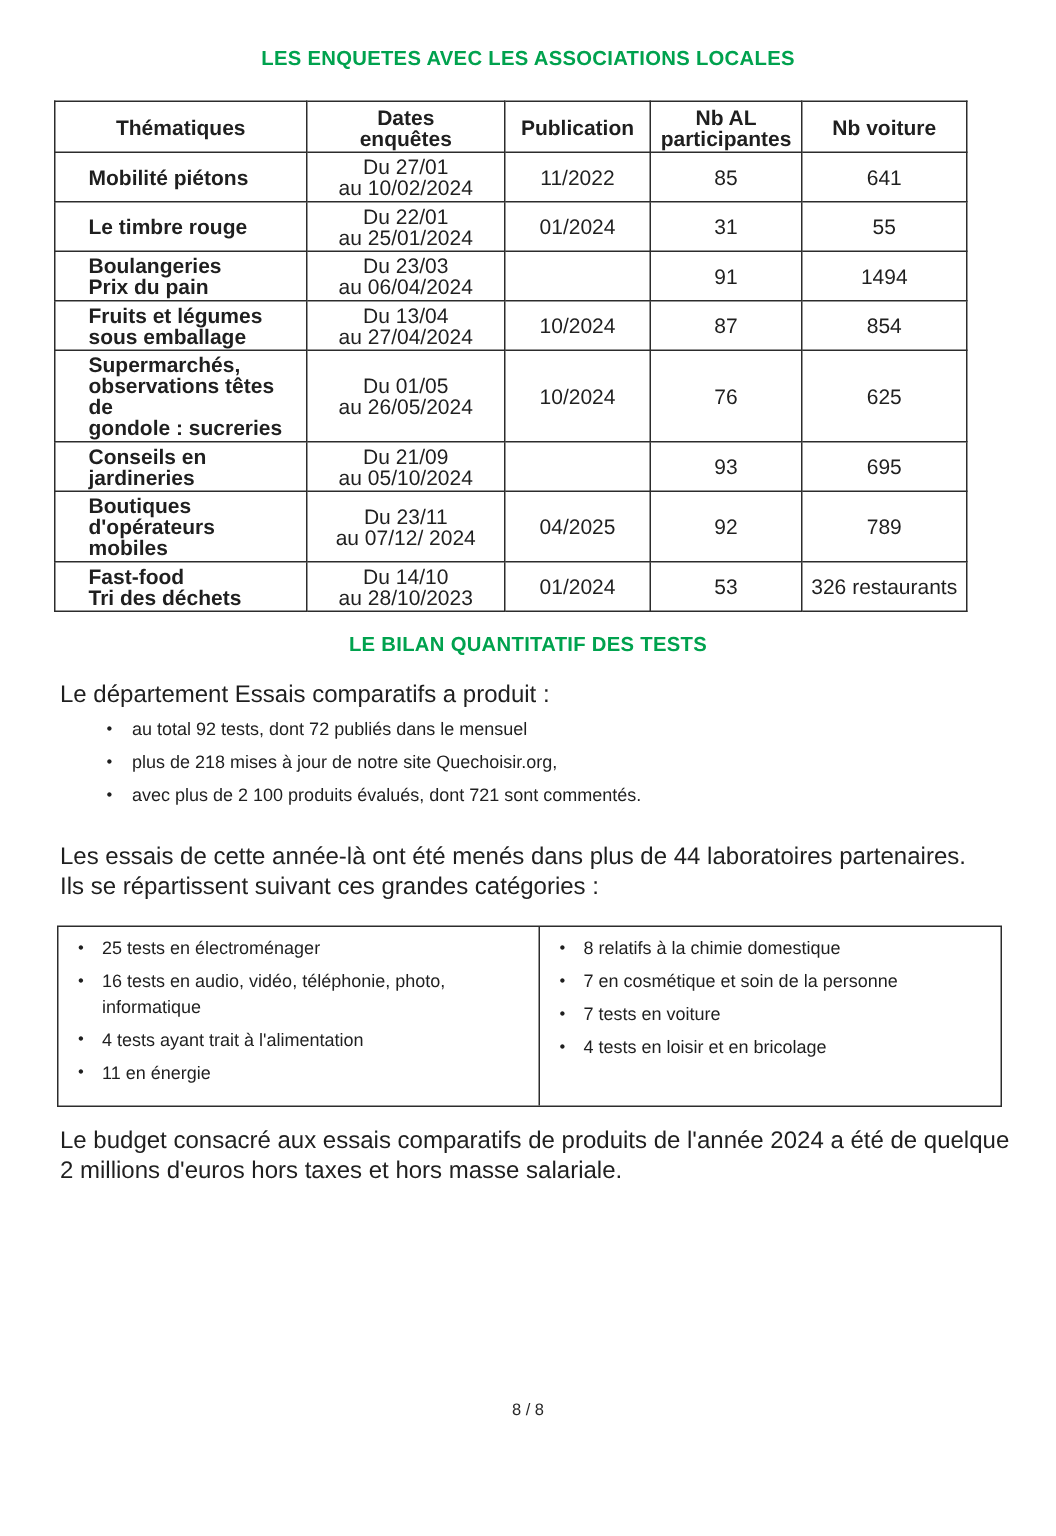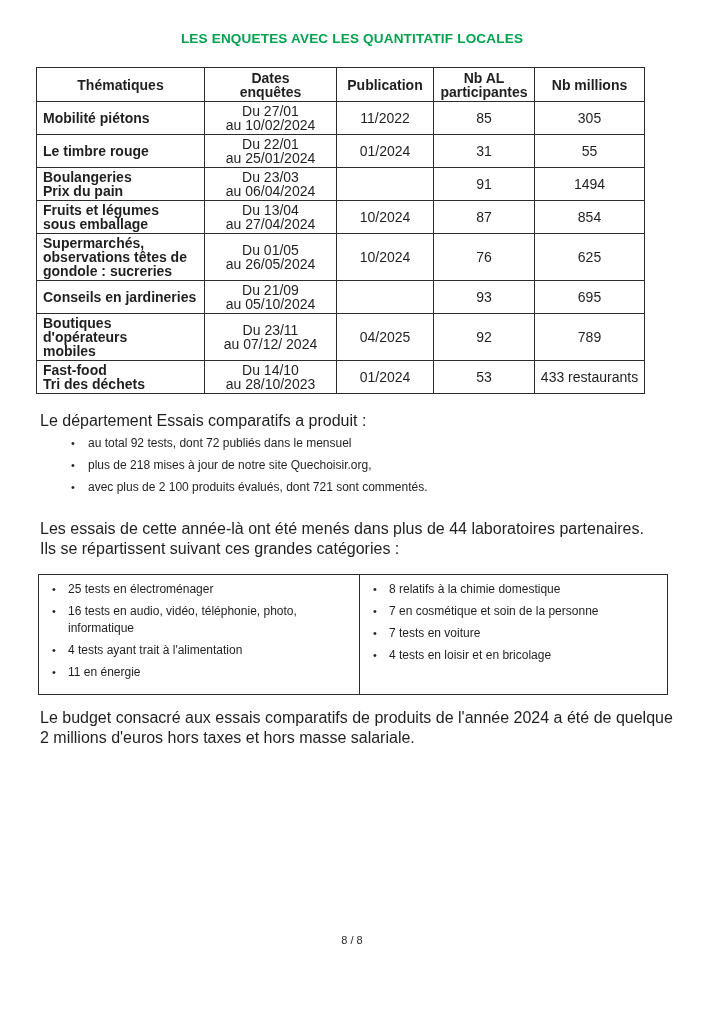--- a/index.html
+++ b/index.html
@@ -40,21 +40,21 @@
   }
   table.surveys th {
     font-weight: bold;
     text-align: center;
     height: 29px;
   }
   table.surveys td { height: 27px; text-align: center; }
   table.surveys td.theme {
     font-weight: bold;
     text-align: left;
-    padding-left: 6px;
+    padding-left: 22px;
   }
 
   
   .body-text { font-size: 16px; line-height: 20px; margin: 0 0 0 40px; }
   #tests-intro { margin-top: 17px; }
   ul.bullets { list-style: none; margin: 0; padding: 0; }
   ul.main-bullets { margin: 3px 0 0 71px; }
   ul.main-bullets li { font-size: 12px; line-height: 19px; margin-bottom: 3px; display: flex; }
   .dot { display: inline-block; width: 17px; flex: 0 0 17px; font-size: 11px; }
   #labs-paragraph { margin-top: 22px; }
@@ -83,49 +83,49 @@
     text-align: center;
     font-size: 11px;
     color: #2a2a2a;
   }
 </style>
 </head>
 <body>
 
 <div class="page">
 
-  <h1 id="title1" class="green-title">LES ENQUETES AVEC LES QUANTITATIF LOCALES</h1>
+  <h1 id="title1" class="green-title">LES ENQUETES AVEC LES ASSOCIATIONS LOCALES</h1>
 
   <table class="surveys">
     <colgroup>
       <col style="width:168px">
         <col style="width:132px">
         <col style="width:97px">
         <col style="width:101px">
         <col style="width:110px">
     </colgroup>
     <thead>
       <tr>
         <th>Thématiques</th>
         <th>Dates
 enquêtes</th>
         <th>Publication</th>
         <th>Nb AL
 participantes</th>
-        <th>Nb millions</th>
+        <th>Nb voiture</th>
       </tr>
     </thead>
     <tbody>
       <tr>
         <td class="theme">Mobilité piétons</td>
         <td>Du 27/01
 au 10/02/2024</td>
         <td>11/2022</td>
         <td>85</td>
-        <td>305</td>
+        <td>641</td>
       </tr>
       <tr>
         <td class="theme">Le timbre rouge</td>
         <td>Du 22/01
 au 25/01/2024</td>
         <td>01/2024</td>
         <td>31</td>
         <td>55</td>
       </tr>
       <tr>
@@ -173,25 +173,26 @@
         <td>92</td>
         <td>789</td>
       </tr>
       <tr>
         <td class="theme">Fast-food
 Tri des déchets</td>
         <td>Du 14/10
 au 28/10/2023</td>
         <td>01/2024</td>
         <td>53</td>
-        <td>433 restaurants</td>
+        <td>326 restaurants</td>
       </tr>
     </tbody>
   </table>
 
+  <h2 id="title2" class="green-title">LE BILAN QUANTITATIF DES TESTS</h2>
 
   <p id="tests-intro" class="body-text">Le département Essais comparatifs a produit :</p>
 
   <ul class="bullets main-bullets">
     <li>
       <span class="dot">•</span>
       <span>au total 92 tests, dont 72 publiés dans le mensuel</span>
     </li>
     <li>
       <span class="dot">•</span>

